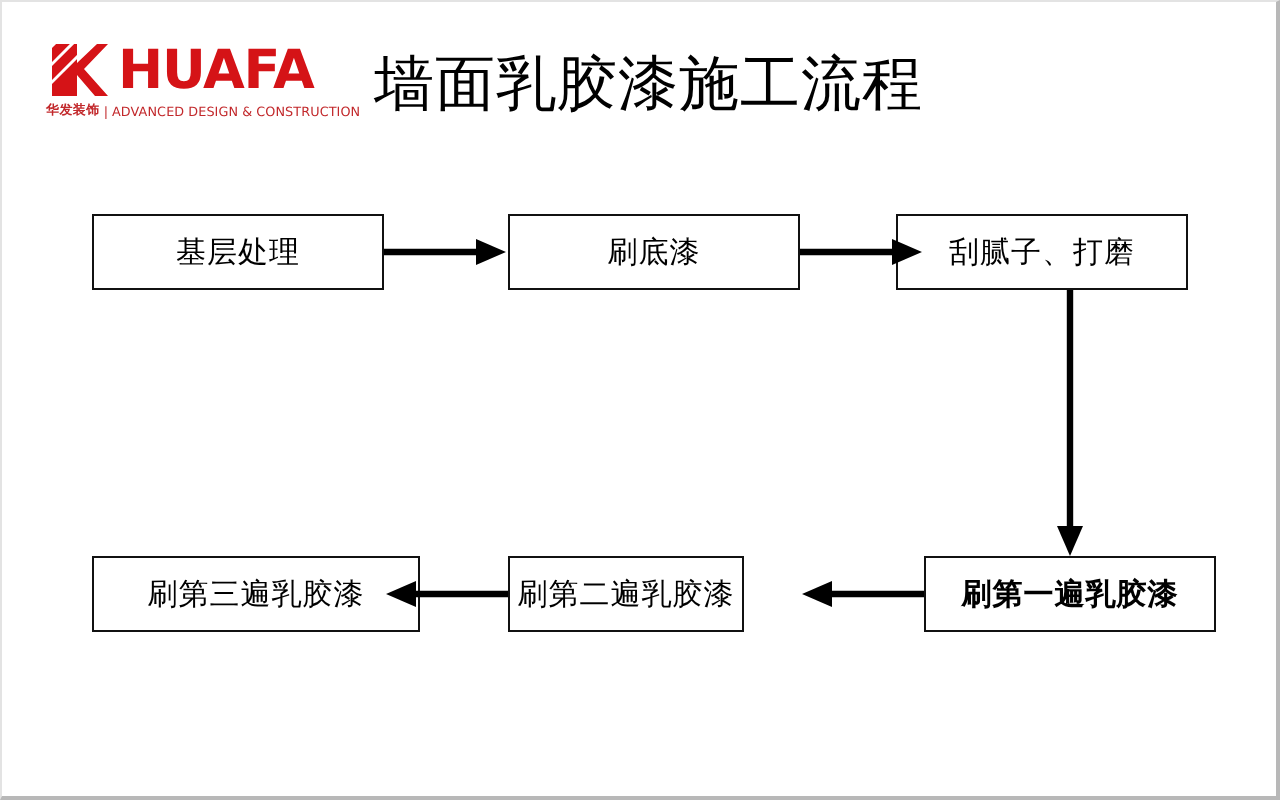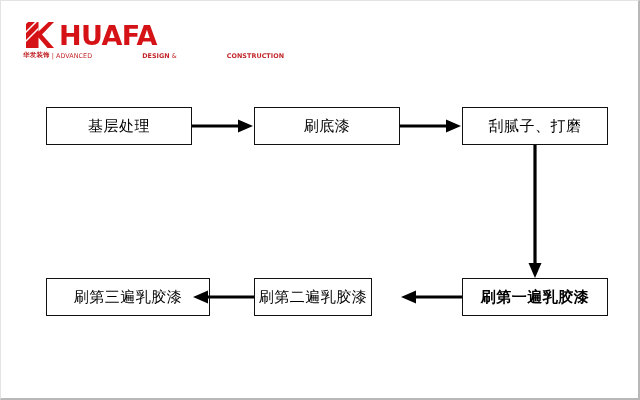--- a/index.html
+++ b/index.html
@@ -66,21 +66,21 @@
     font-size: 6.5px;
     font-weight: bold;
     letter-spacing: 0.2px;
   }
   .brand-tag-en {
     font-family: "DejaVu Sans", "Liberation Sans", sans-serif;
     font-size: 6.4px;
     letter-spacing: 0.05px;
     margin-left: 2px;
   }
-  .brand-tag-en b { font-weight: bold; margin-left: 48px; }
+  .brand-tag-en b { font-weight: normal; }
 
   .slide-title {
     position: absolute;
     left: 186px;
     top: 24px;
     font-family: "DejaVu Sans", "Liberation Sans", sans-serif;
     font-size: 30px;
     line-height: 36px;
     color: #000000;
     letter-spacing: 0.5px;
@@ -139,24 +139,25 @@
     <div class="brand-tag">
       <span class="brand-tag-cn">华发装饰</span>
       <span class="brand-tag-en">|</span>
       <span class="brand-tag-en">ADVANCED</span>
       <span class="brand-tag-en"><b>DESIGN</b></span>
       <span class="brand-tag-en">&amp;</span>
       <span class="brand-tag-en"><b>CONSTRUCTION</b></span>
     </div>
   </div>
 
+  <div class="slide-title">墙面乳胶漆施工流程</div>
 
   <div class="node" style="left:45px;  top:106px; width:146px; height:38px;">基层处理</div>
   <div class="node" style="left:253px; top:106px; width:146px; height:38px;">刷底漆</div>
-  <div class="node" style="left:461px; top:106px; width:146px; height:38px;">刮腻子、打磨</div>
+  <div class="node" style="left:447px; top:106px; width:146px; height:38px;">刮腻子、打磨</div>
   <div class="node" style="left:461px; top:277px; width:146px; height:38px;font-weight:bold;">刷第一遍乳胶漆</div>
   <div class="node" style="left:253px; top:277px; width:118px; height:38px;">刷第二遍乳胶漆</div>
   <div class="node" style="left:45px;  top:277px; width:164px; height:38px;">刷第三遍乳胶漆</div>
 
   <div class="conn" style="left:191px; top:116px; width:62px; height:18px;">
     <svg width="62" height="18" viewBox="0 0 62 18">
       <line x1="0" y1="9" x2="46" y2="9" stroke="#000" stroke-width="3.2"></line>
       <polygon points="46,2.5 61,9 46,15.5" fill="#000"></polygon>
     </svg>
   </div>

